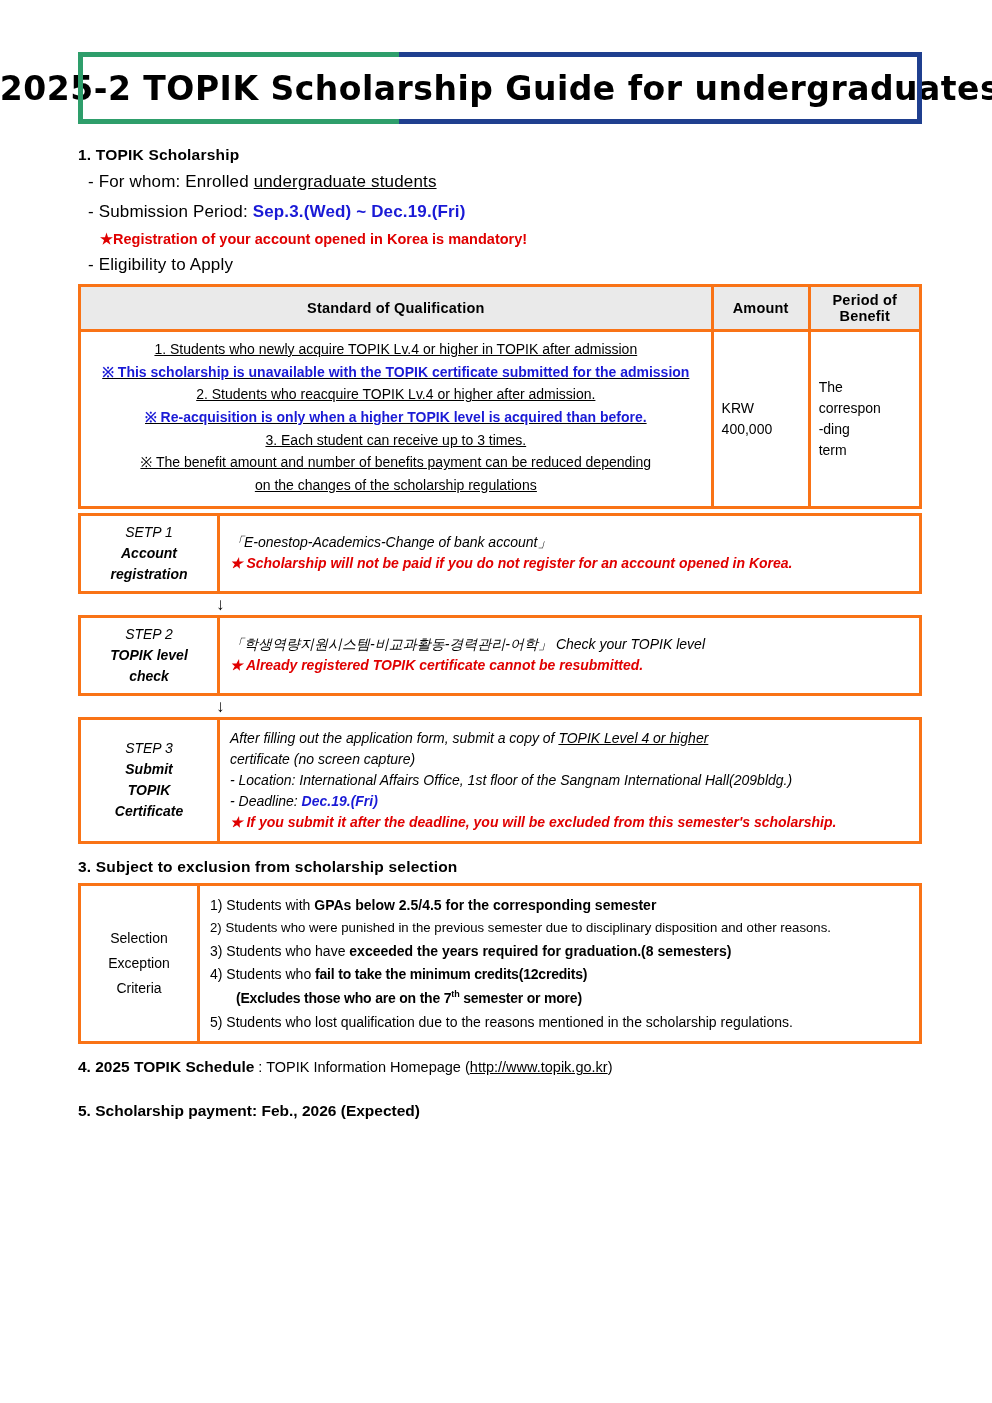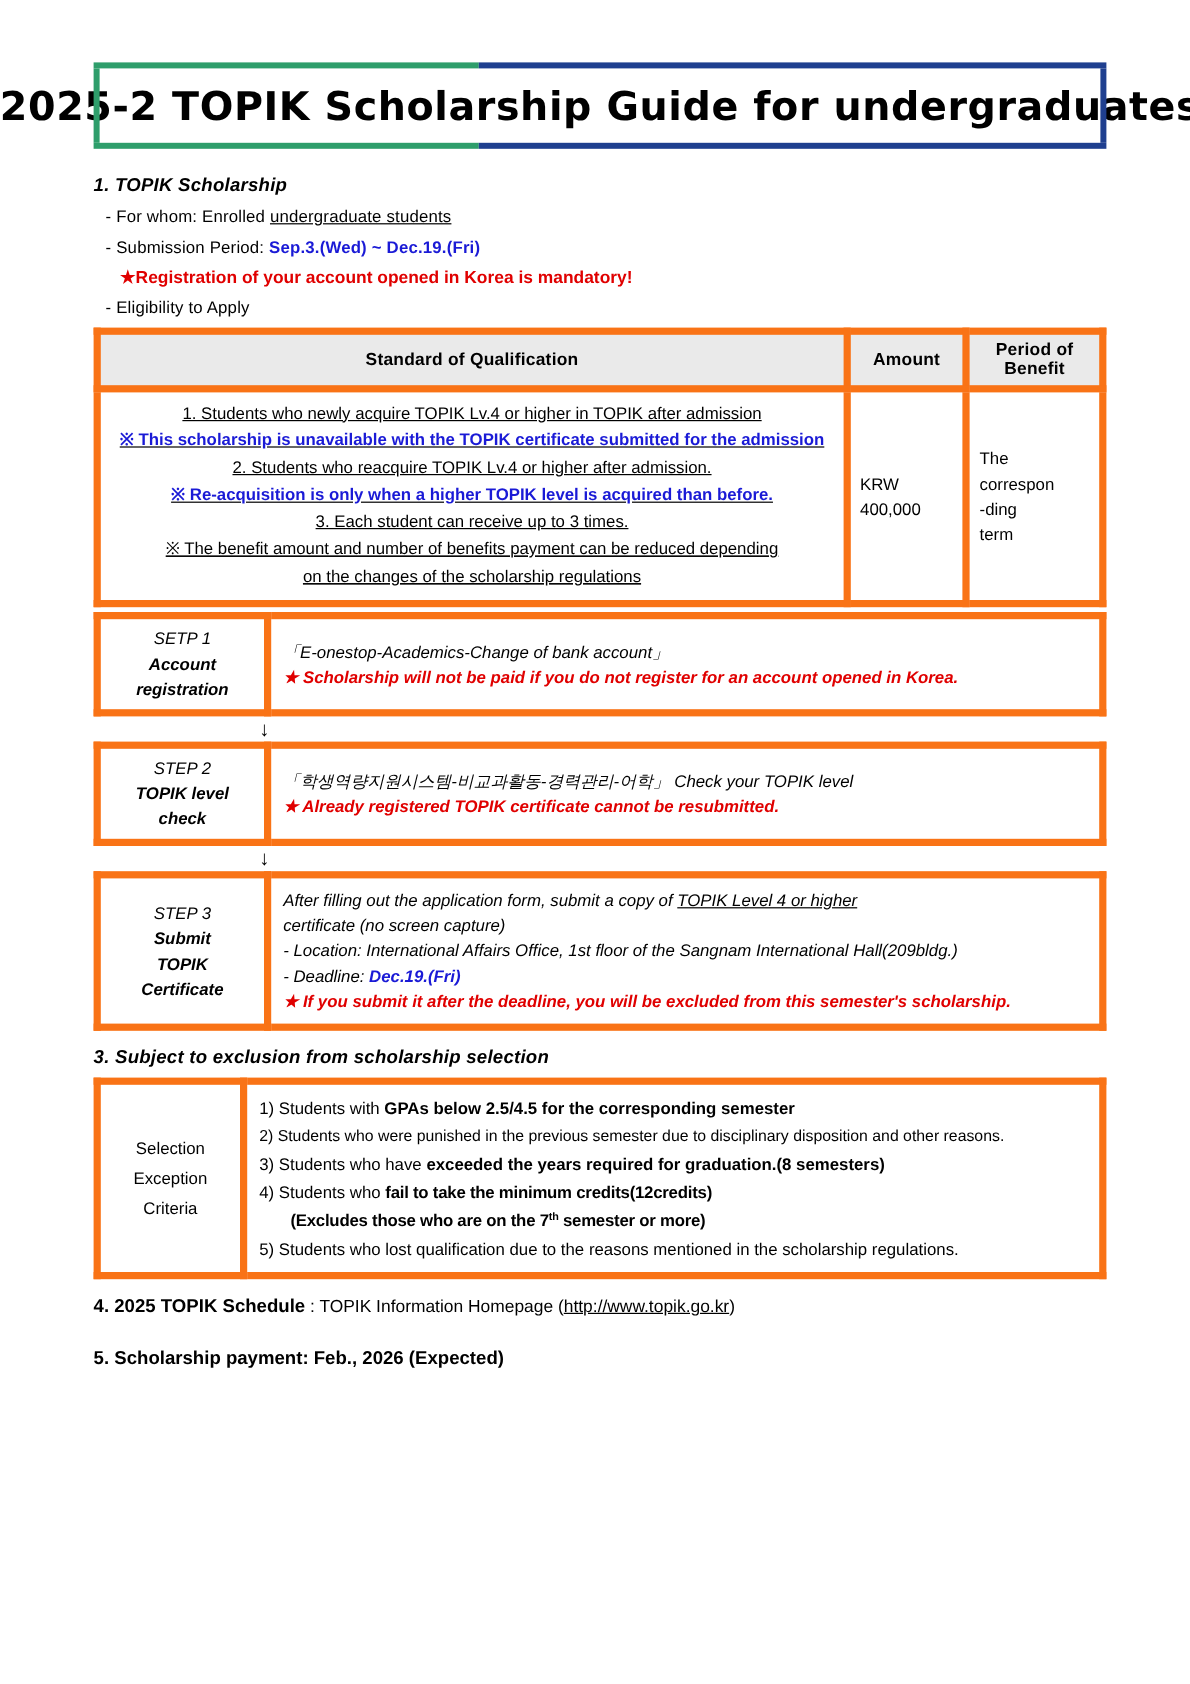--- a/index.html
+++ b/index.html
@@ -65,25 +65,24 @@
   }
   .banner-bar.bottom .seg1 { flex: 0 0 38%; background: #2e9e6b; }
   .banner-bar.bottom .seg2 { flex: 0 0 62%; background: #1f3f8f; }
 
   
   h2.section {
     font-size: 15.5px;
     font-weight: bold;
     margin: 14px 0 7px 0;
     letter-spacing: 0.2px;
-    font-style: italic;
   }
   .bullet {
     margin: 0 0 7px 10px;
-    font-size: 14px;
+    font-size: 17px;
     line-height: 1.35;
     letter-spacing: 0.15px;
   }
   .u { text-decoration: underline; }
   .blue { color: #1a1ad6; font-weight: bold; }
   .red { color: #e00000; font-weight: bold; }
   .bold { font-weight: bold; }
   .star-line {
     margin: 2px 0 7px 22px;
     color: #e00000;
@@ -91,21 +90,21 @@
     font-size: 14.5px;
   }
 
   
   table {
     border-collapse: collapse;
     width: 100%;
     margin: 4px 0 2px 0;
   }
   table td, table th {
-    border: 6px solid #f97316;
+    border: 3px solid #f97316;
     padding: 5px 8px;
     vertical-align: middle;
     font-size: 14px;
     font-weight: normal;
   }
   .qual-head th {
     background: #eaeaea;
     text-align: center;
     font-weight: bold;
     font-size: 14.5px;

